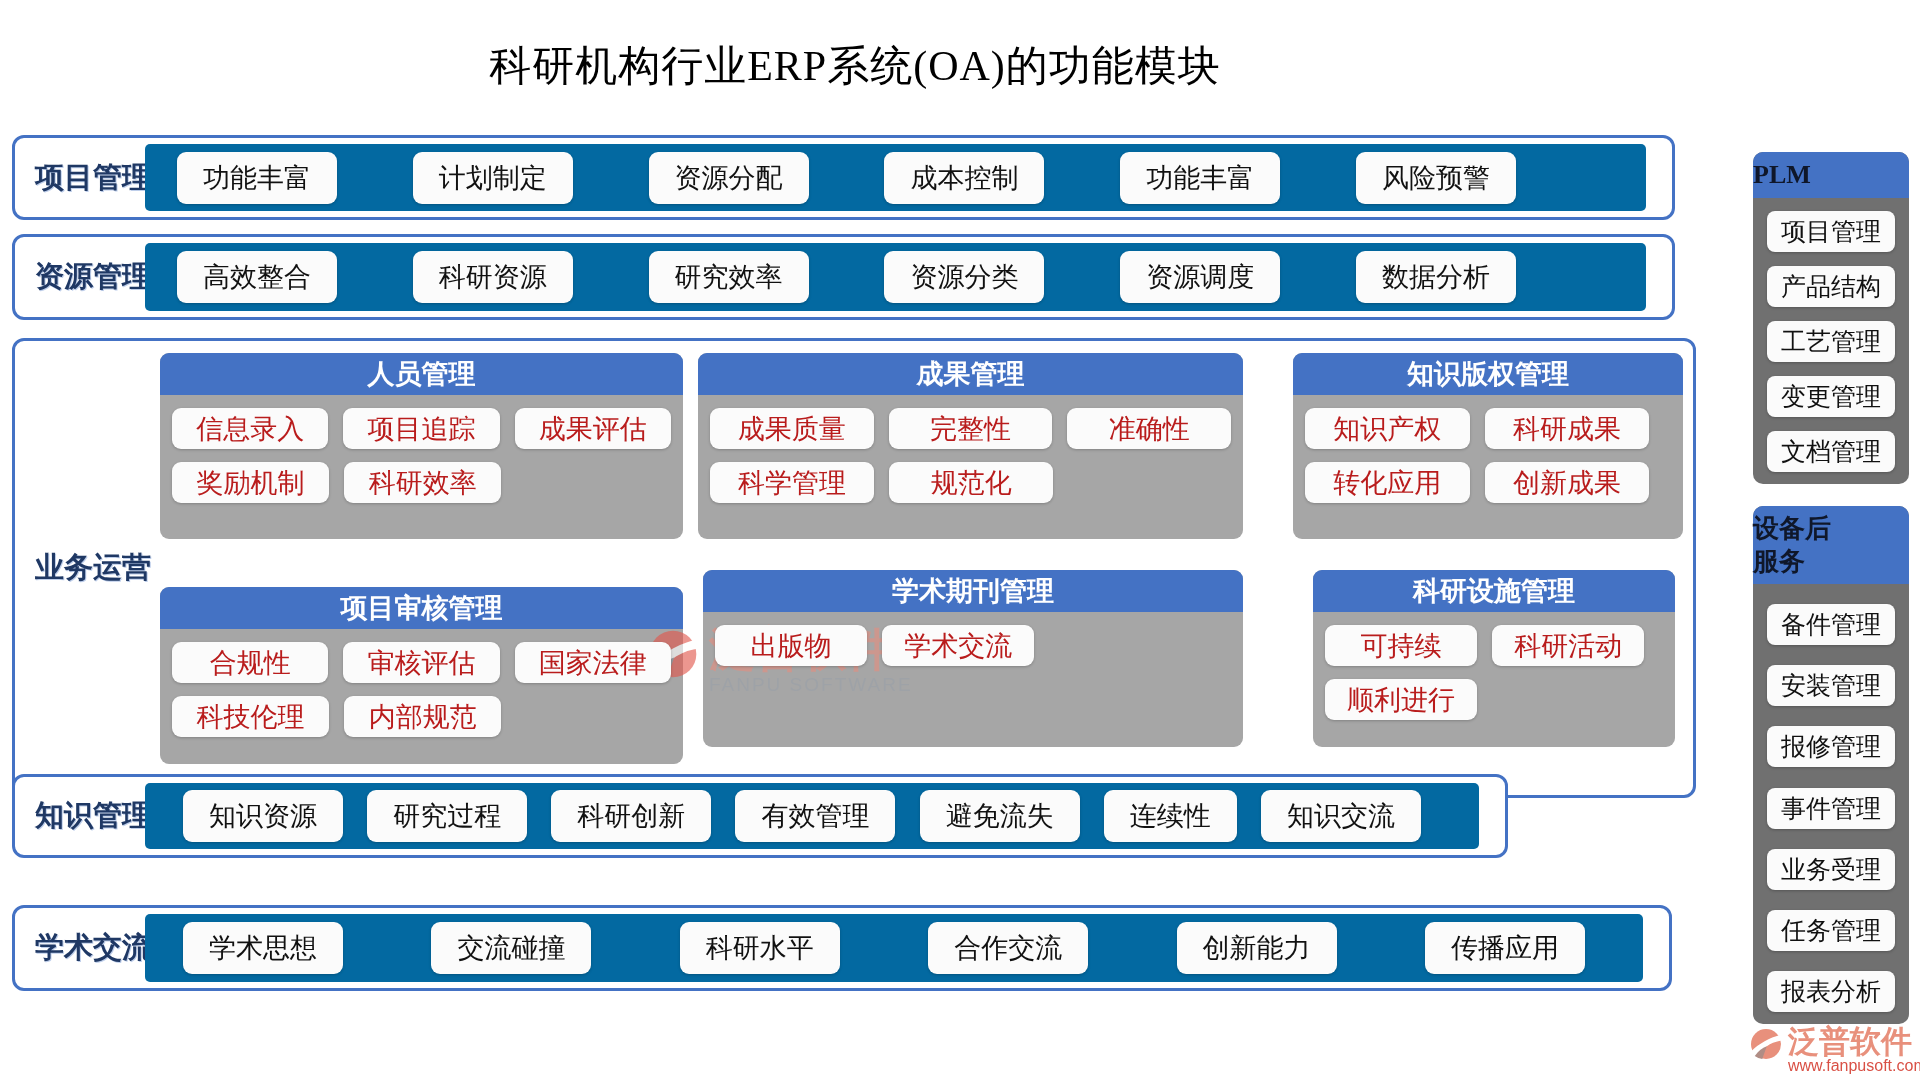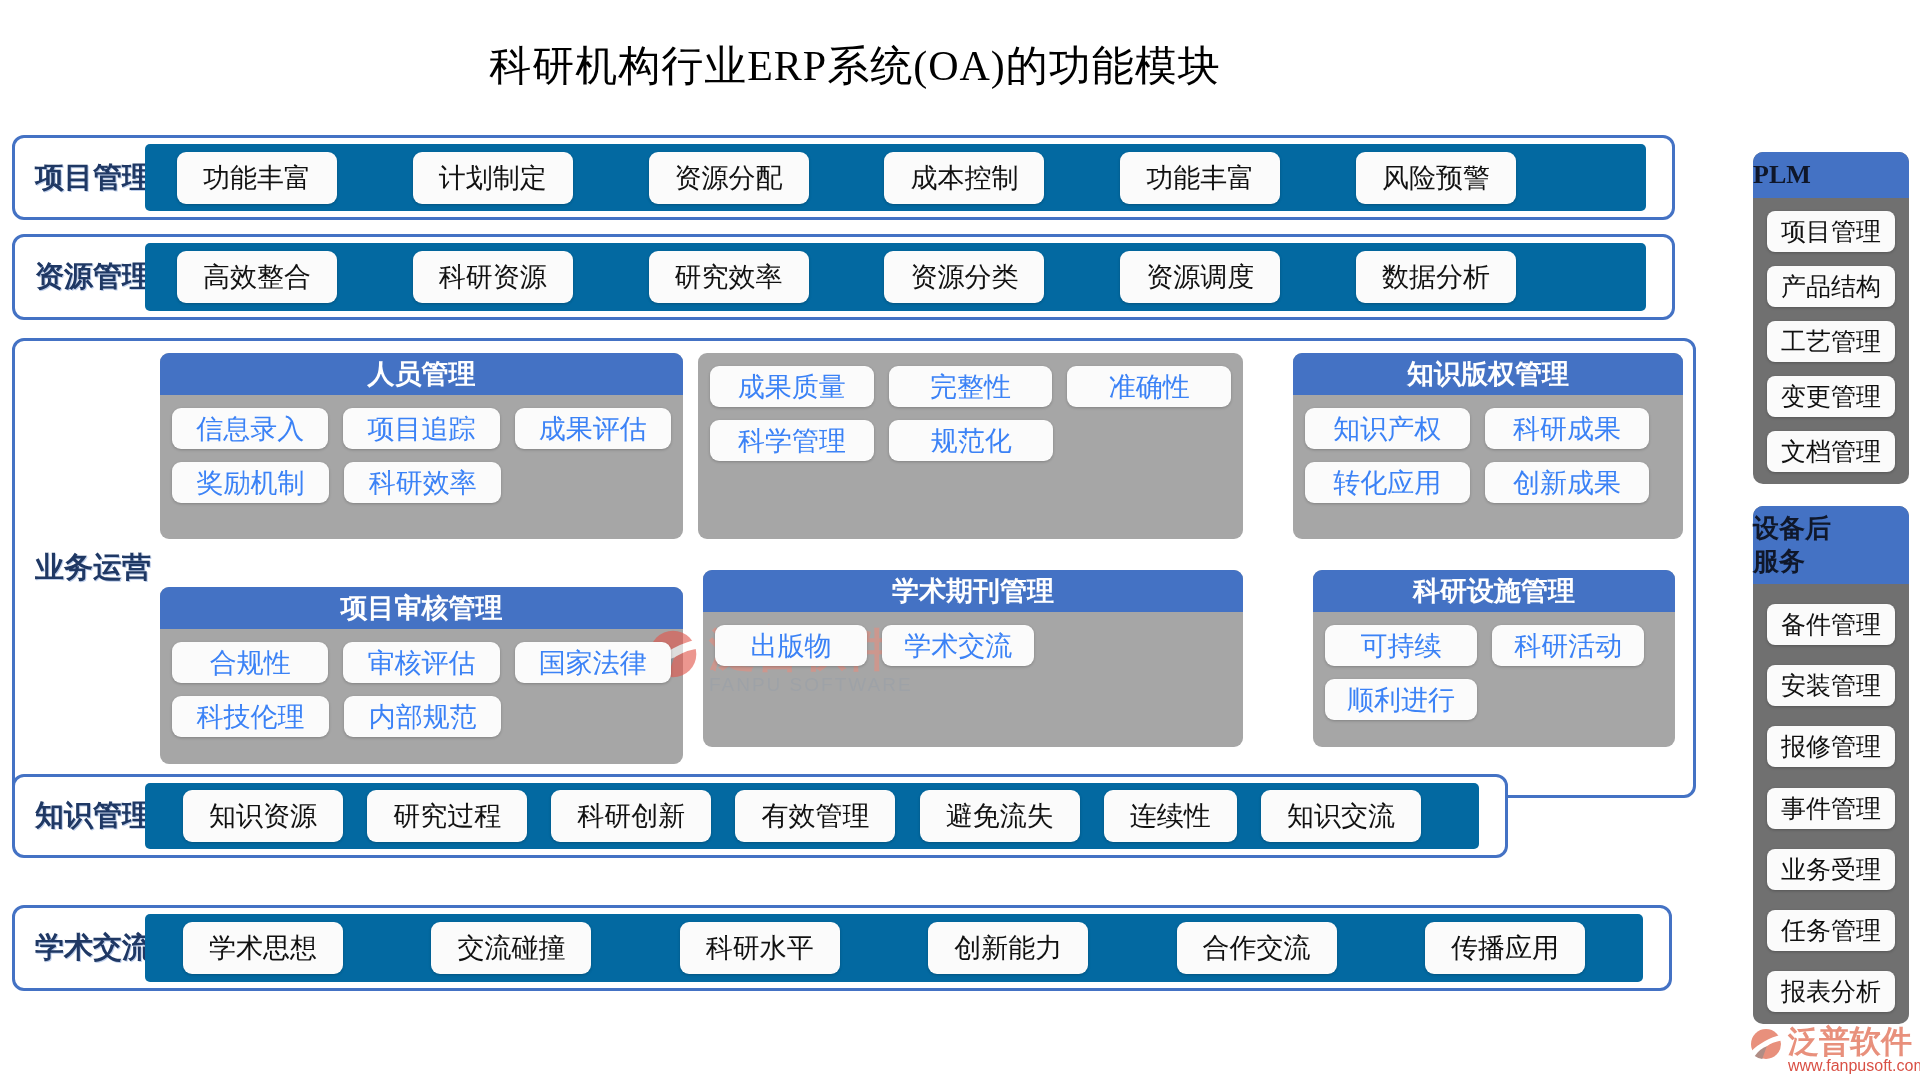--- a/index.html
+++ b/index.html
@@ -30,21 +30,21 @@
 
   
   .business { position:absolute; left:12px; top:338px; width:1684px; height:460px;
     border:3px solid #4472c4; border-radius:12px; background:#fff; }
   .panel { position:absolute; background:#a6a6a6; border-radius:9px; }
   .panel-header { height:42px; background:#4472c4; border-radius:9px 9px 0 0; color:#fff;
     display:flex; align-items:center; justify-content:center; font-size:27px; font-weight:bold; }
   .panel-body { padding:13px 12px; display:flex; flex-direction:column; gap:13px; }
   .panel-row { display:flex; gap:15px; }
   .pchip { background:#fbfbfb; border-radius:9px; height:41px; display:flex; align-items:center;
-    justify-content:center; font-size:27px; color:#3b82f6; box-shadow:0 1px 3px rgba(0,0,0,.22);
+    justify-content:center; font-size:27px; color:#b91c1c; box-shadow:0 1px 3px rgba(0,0,0,.22);
     position:relative; z-index:3; }
   .w3 { width:31.5%; }  
   .w2 { width:45%;text-align:right;  }   
   .w2n{ width:29.5%; }  
 
   #panel-personnel { left:145px;  top:12px;  width:523px; height:186px; }
   #panel-results   { left:683px;  top:12px;  width:545px; height:186px; }
   #panel-copyright { left:1278px; top:12px;  width:390px; height:186px; }
   #panel-audit     { left:145px;  top:246px; width:523px; height:177px; }
   #panel-journal   { left:688px;  top:229px; width:540px; height:177px; }
@@ -121,20 +121,21 @@
           <div class="pchip w3">成果评估</div>
         </div>
         <div class="panel-row">
           <div class="pchip w3">奖励机制</div>
           <div class="pchip w3">科研效率</div>
         </div>
       </div>
     </div>
 
     <div class="panel" id="panel-results">
+      <div class="panel-header">成果管理</div>
       <div class="panel-body">
         <div class="panel-row">
           <div class="pchip w3">成果质量</div>
           <div class="pchip w3">完整性</div>
           <div class="pchip w3">准确性</div>
         </div>
         <div class="panel-row">
           <div class="pchip w3">科学管理</div>
           <div class="pchip w3">规范化</div>
         </div>
@@ -209,22 +210,22 @@
     </div>
   </div>
 
   <div class="band" id="band-academic">
     <div class="band-label">学术交流</div>
     <div class="band-inner">
       <div class="chip-row pad-b">
         <div class="chip">学术思想</div>
         <div class="chip">交流碰撞</div>
         <div class="chip">科研水平</div>
+        <div class="chip">合作交流</div>
         <div class="chip">创新能力</div>
-        <div class="chip">合作交流</div>
         <div class="chip">传播应用</div>
       </div>
     </div>
   </div>
 
   <div class="side" id="side-plm">
     <div class="side-header">PLM</div>
     <div class="side-body">
       <div class="schip">项目管理</div>
       <div class="schip">产品结构</div>

